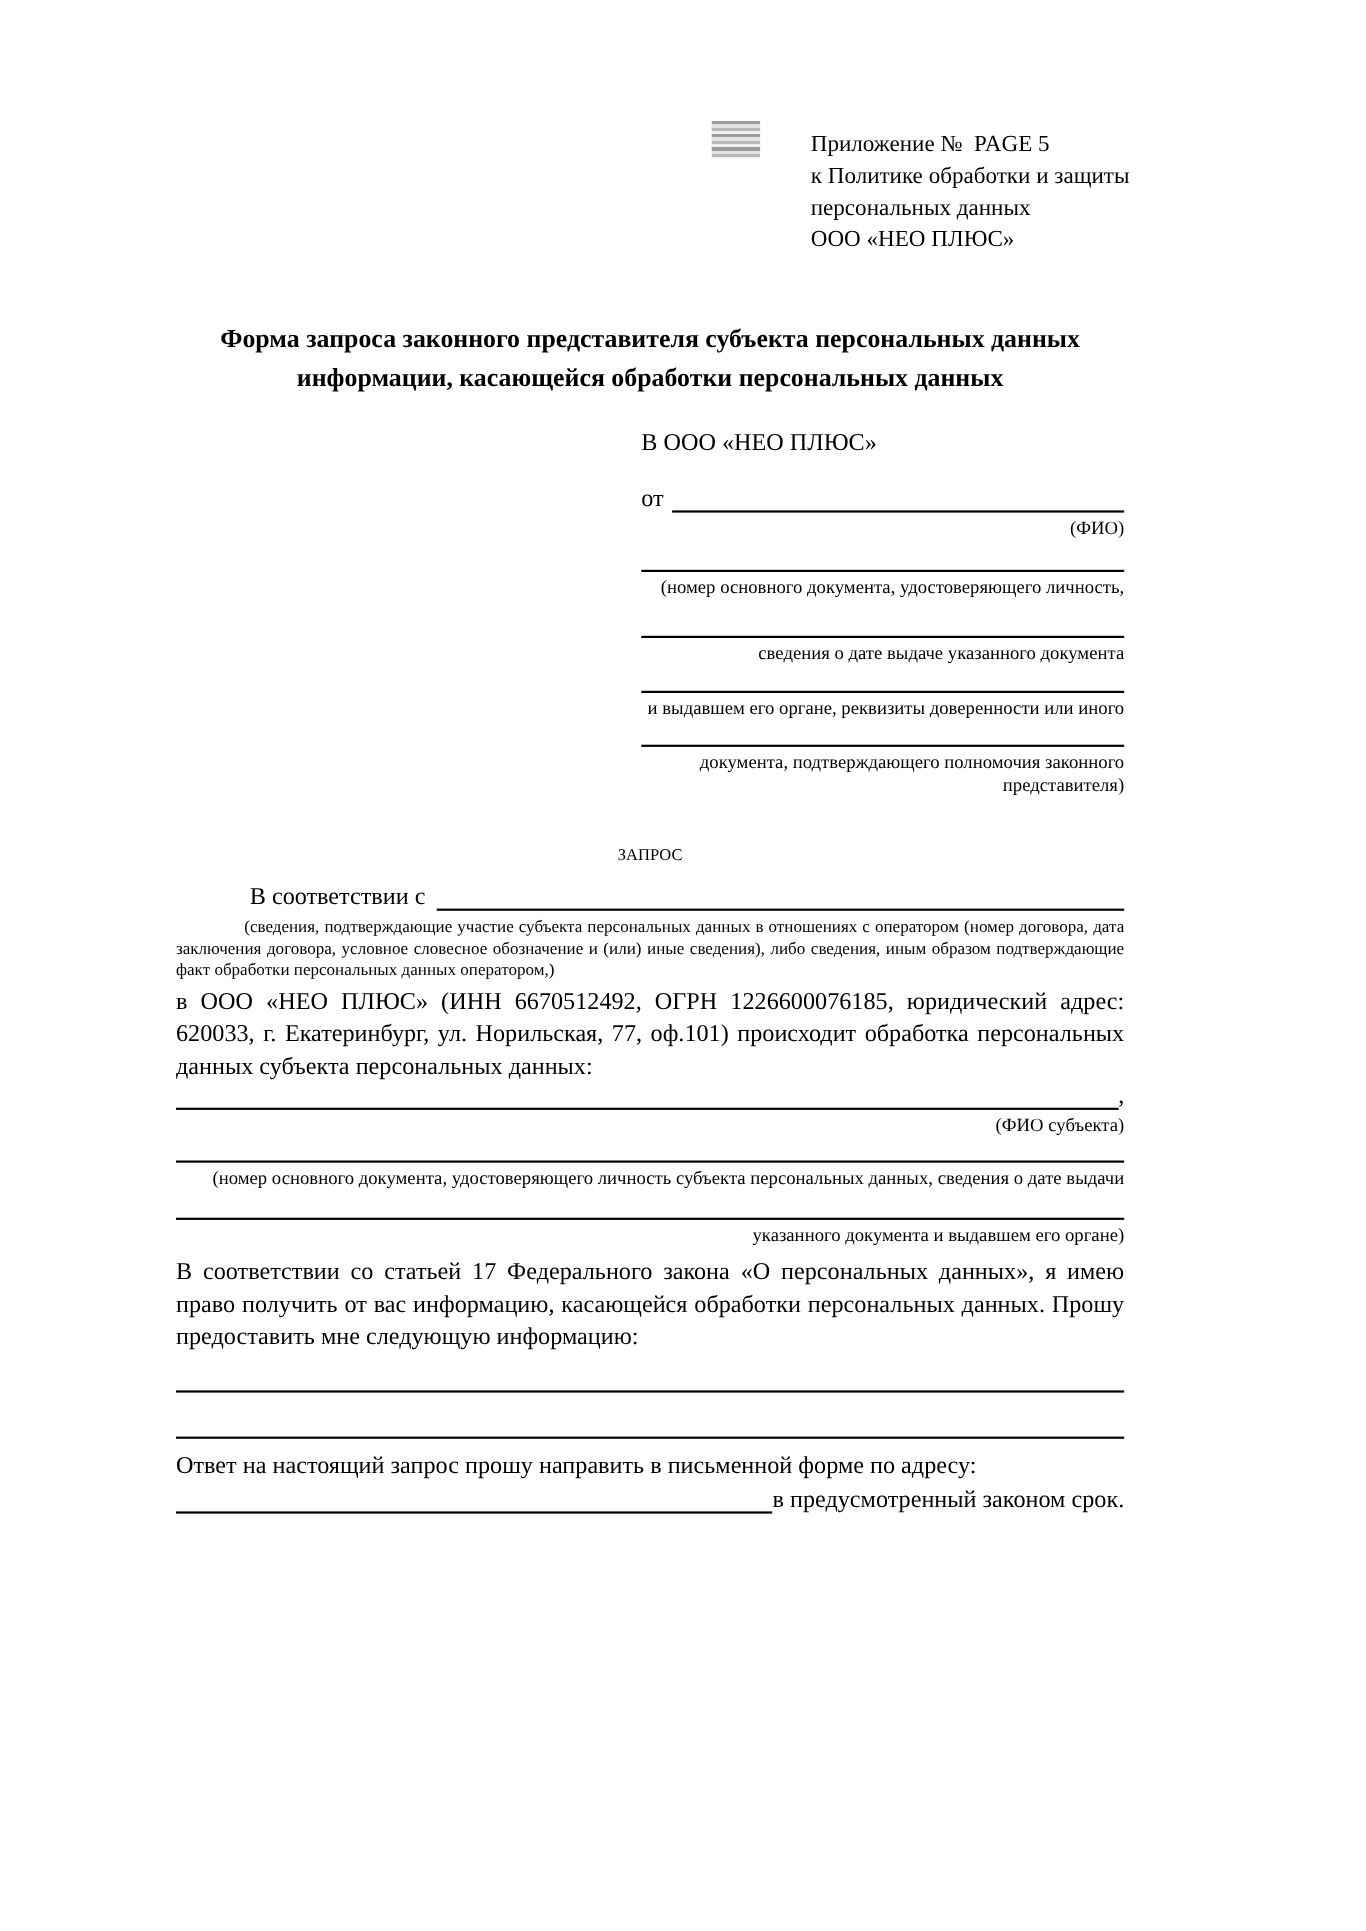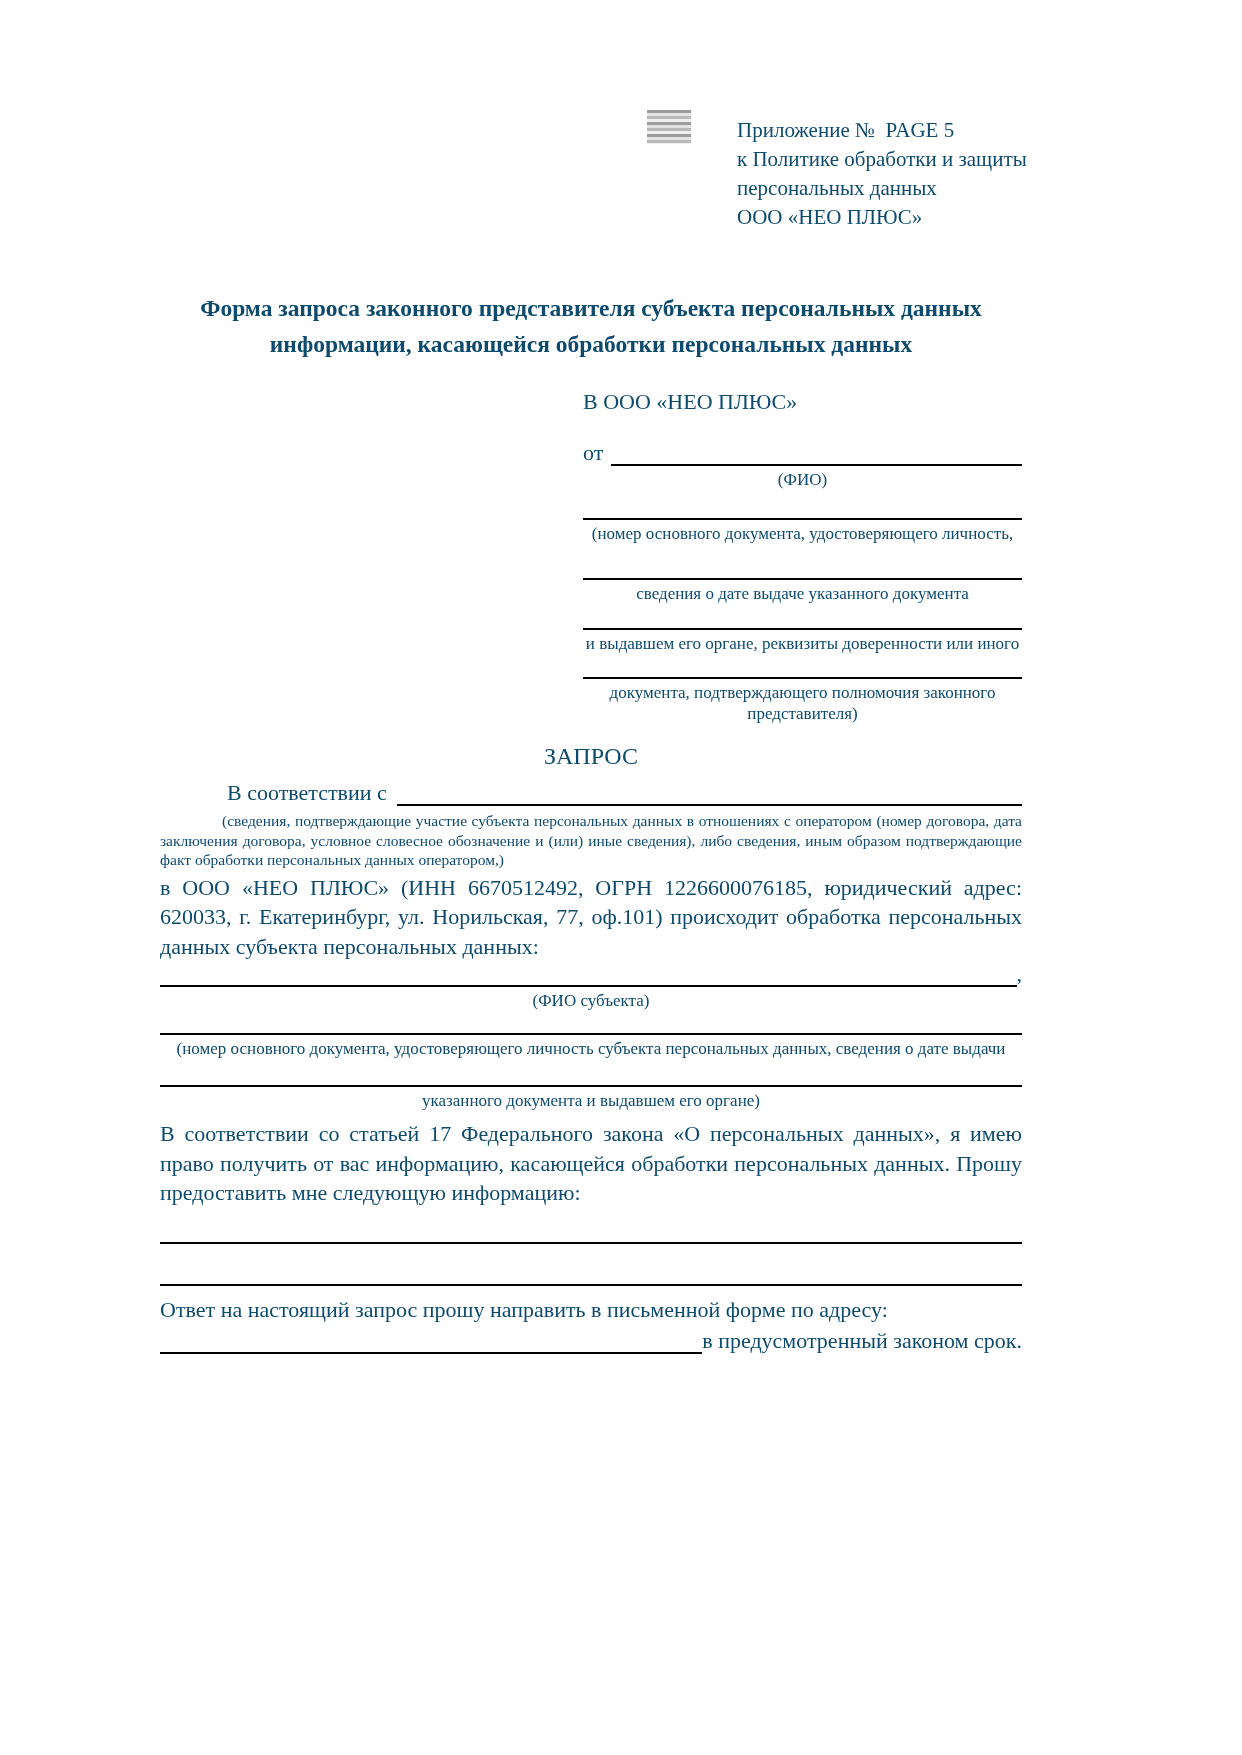--- a/index.html
+++ b/index.html
@@ -3,21 +3,21 @@
 <meta charset="utf-8">
 <style>
   * { margin: 0; padding: 0; box-sizing: border-box; }
   html, body { background: #888; }
   .page {
     position: relative;
     width: 1242px;
     height: 1755px;
     margin: 0 auto;
     background: #ffffff;
-    color: #0c4a6e;
+    color: #000000;
     font-family: "Liberation Serif", "DejaVu Serif", serif;
     padding: 106px 220px 0 160px;
   }
   
   .header-row { position: relative; height: 120px; }
   .doc-icon {
     position: absolute; left: 487px; top: 4px;
     width: 44px; height: 34px;
     background: repeating-linear-gradient(180deg,
       #9c9c9c 0 3px, #e3e3e3 3px 6px, #b8b8b8 6px 9px, #efefef 9px 12px);
@@ -28,28 +28,28 @@
   
   .title { margin-top: 64px; text-align: center; font-weight: bold;
     font-size: 23.5px; line-height: 36px; }
   
   .addressee { margin-top: 26px; margin-left: 423px; font-size: 22px; }
   .addr-to { line-height: 28px; }
   .from-row { display: flex; align-items: flex-end; gap: 8px;
     margin-top: 20px; height: 30px; }
   .rule { border-bottom: 2px solid #000; }
   .grow { flex: 1 1 auto; }
-  .cap { font-size: 17px; line-height: 21px; text-align: center; margin-top: 3px; }
+  .cap { font-size: 17px; line-height: 21px; text-align: right; margin-top: 3px; }
   .blank { height: 0; border-bottom: 2px solid #000; }
   .addr-b1 { margin-top: 28px; }
   .addr-b2 { margin-top: 34px; }
   .addr-b3 { margin-top: 24px; }
   .addr-b4 { margin-top: 23px; }
   
-  .req-heading { margin-top: 18px; text-align: center; font-size: 24px; line-height: 28px; }
+  .req-heading { margin-top: 40px; text-align: center; font-size: 15px; line-height: 28px; }
   .opening-row { display: flex; align-items: flex-end; gap: 10px;
     margin-top: 6px; height: 30px; padding-left: 67px; font-size: 22px; }
   .note { margin-top: 5px; font-size: 15.5px; line-height: 19.5px;
     text-align: justify; text-indent: 62px; }
   .para { font-size: 22px; line-height: 29.5px; text-align: justify; }
   .op-para { margin-top: 3px; }
   .subject-row { display: flex; align-items: flex-end; margin-top: 10px;
     height: 16px; font-size: 22px; }
   .sub-b1 { margin-top: 22px; }
   .sub-b2 { margin-top: 26px; }

